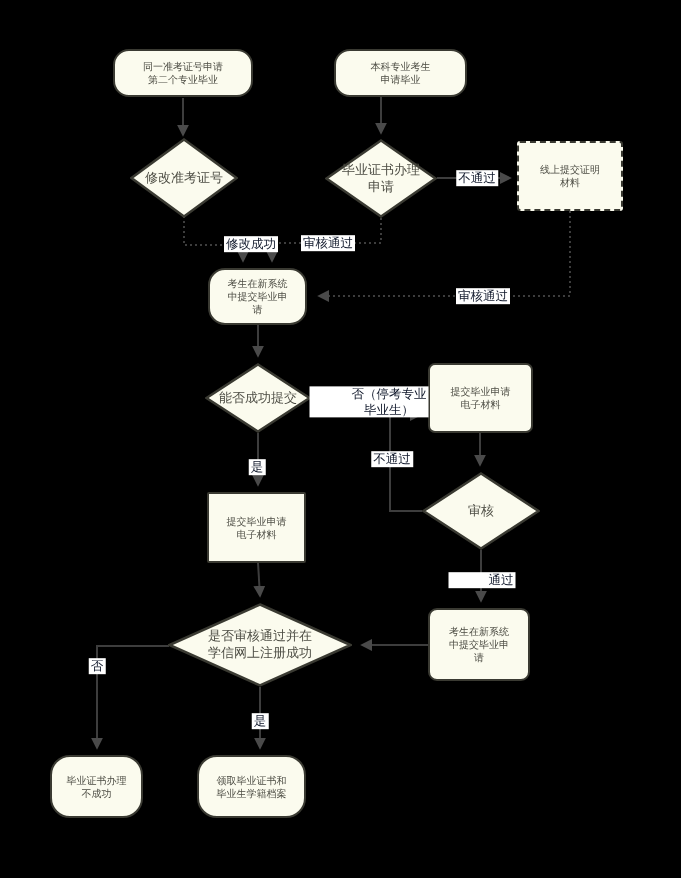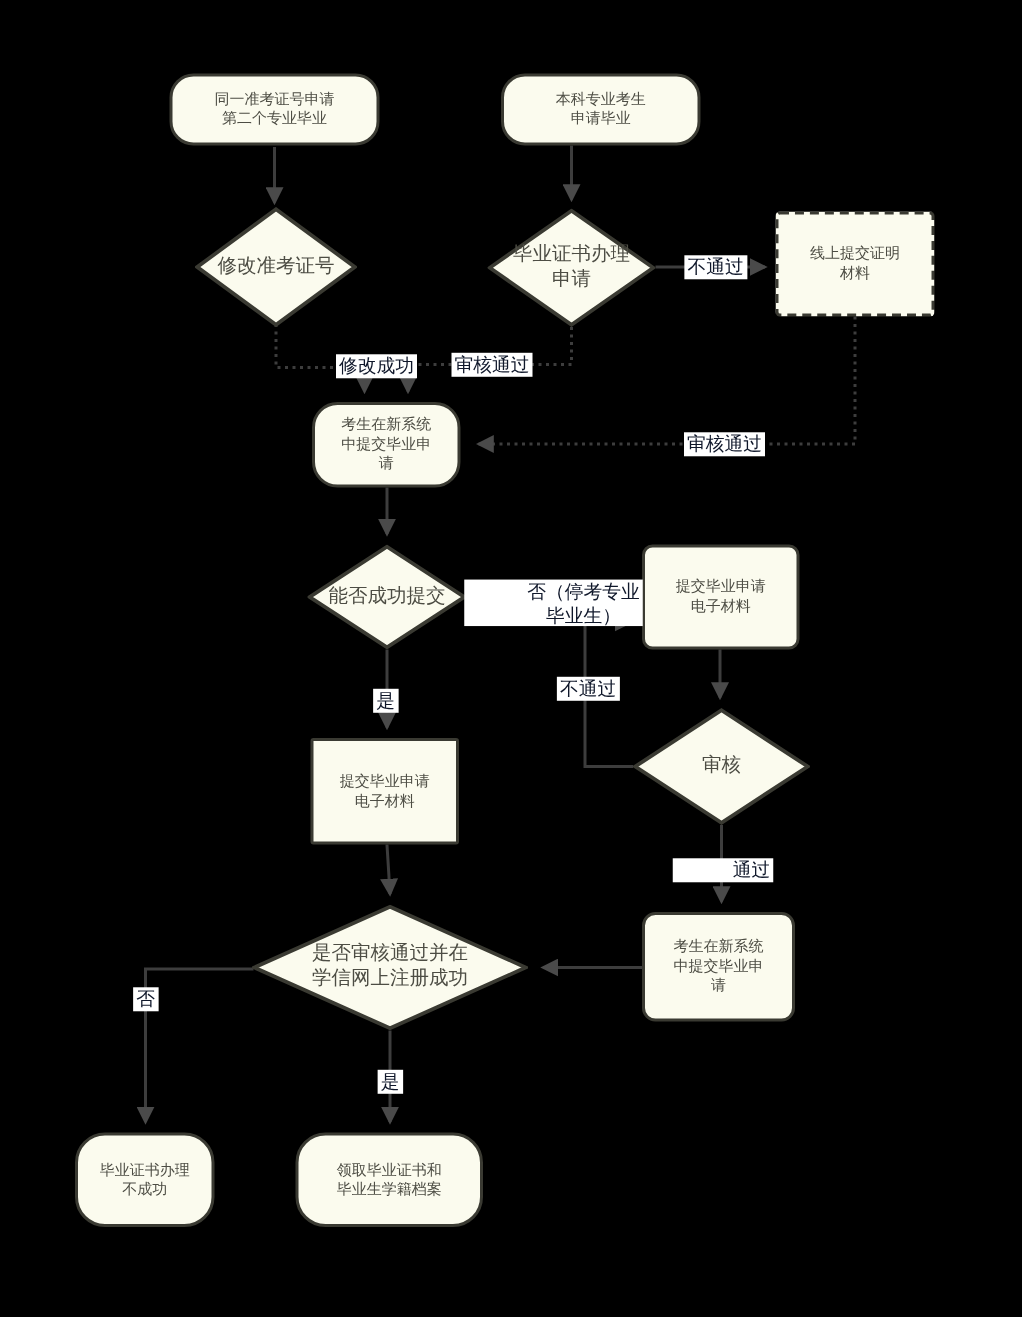--- a/index.html
+++ b/index.html
@@ -115,21 +115,21 @@
       </div>
   </div>
 
   <div class="node" style="left:50px;top:755px;width:93px;height:63px;border-radius:20px;">
     <div>
         <span>毕业证书办理</span>
         <span>不成功</span>
       </div>
   </div>
 
-  <div class="node" style="left:197px;top:755px;width:125px;height:63px;border-radius:20px;">
+  <div class="node" style="left:197px;top:755px;width:109px;height:63px;border-radius:20px;">
     <div>
         <span>领取毕业证书和</span>
         <span>毕业生学籍档案</span>
       </div>
   </div>
 
   <div class="diamond" style="left:130px;top:138px;width:108px;height:80px;">
     <svg width="108" height="80">
       <polygon points="54,1.5 106.5,40 54,78.5 1.5,40" fill="#fbfbee" stroke="#3a3a32" stroke-width="2.5"></polygon>
     </svg>

